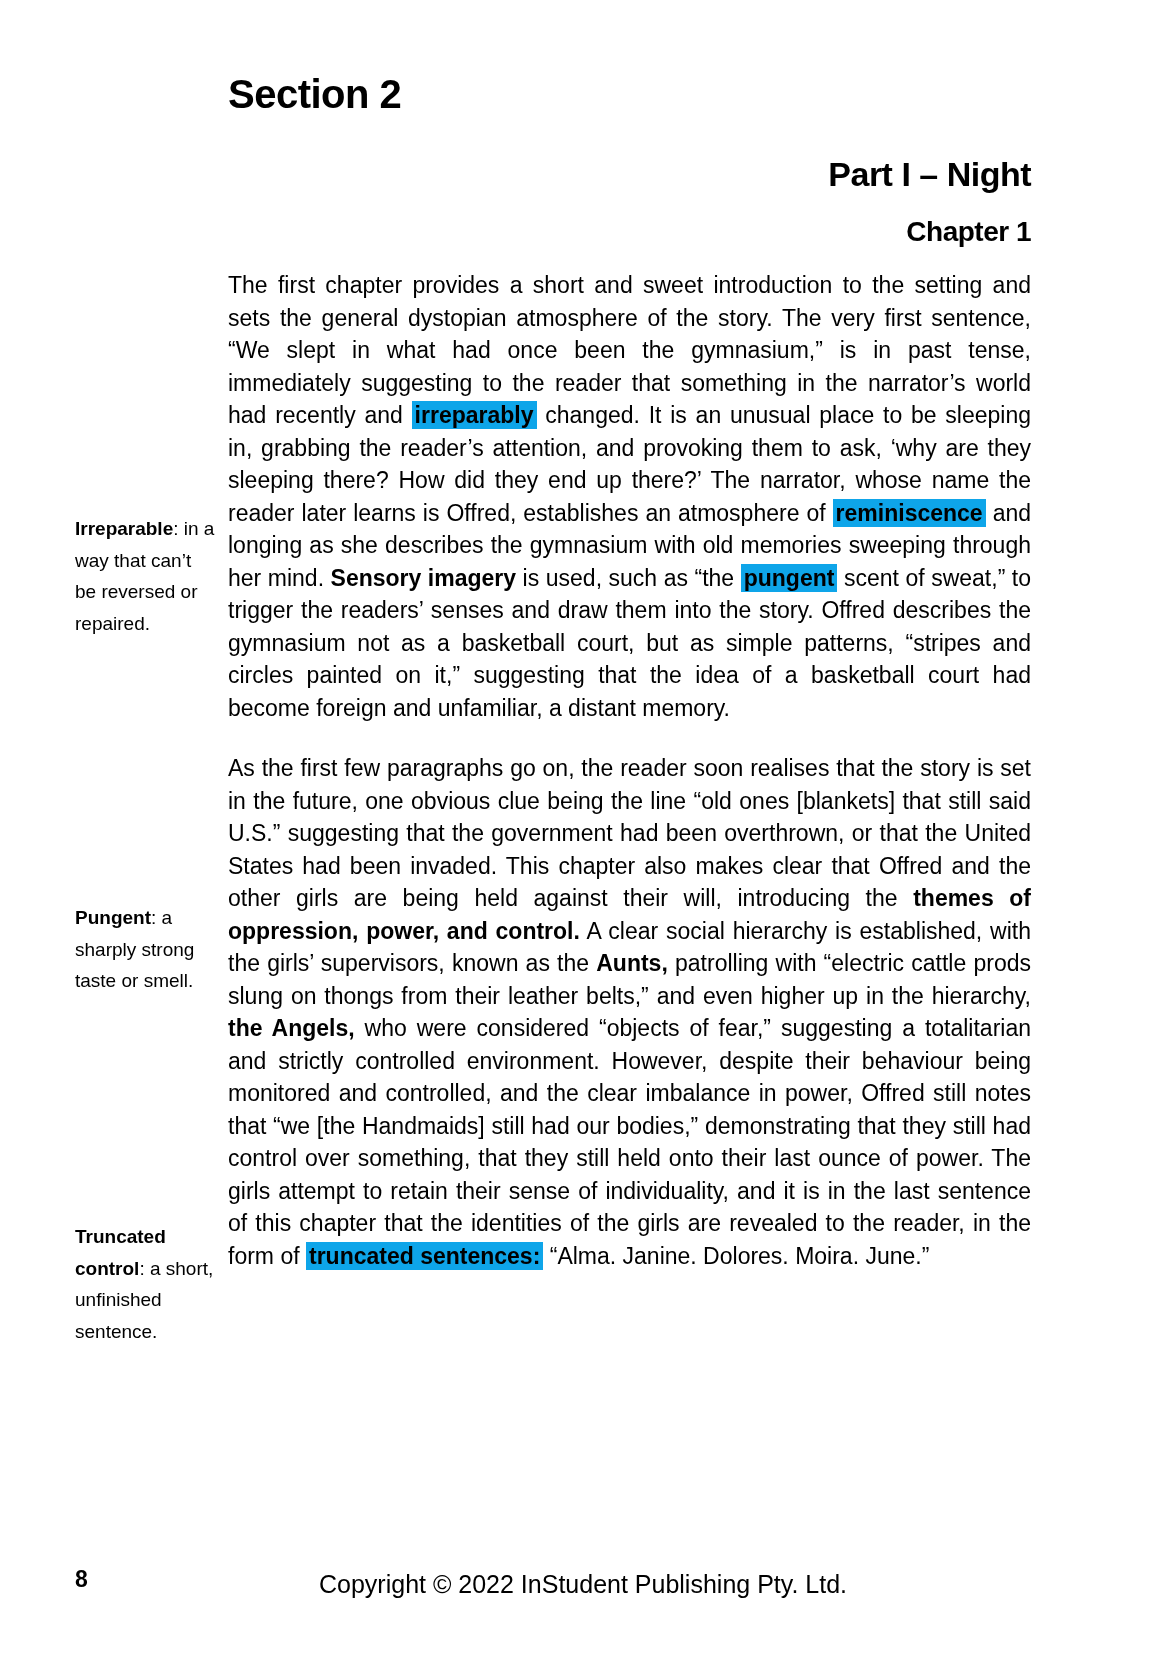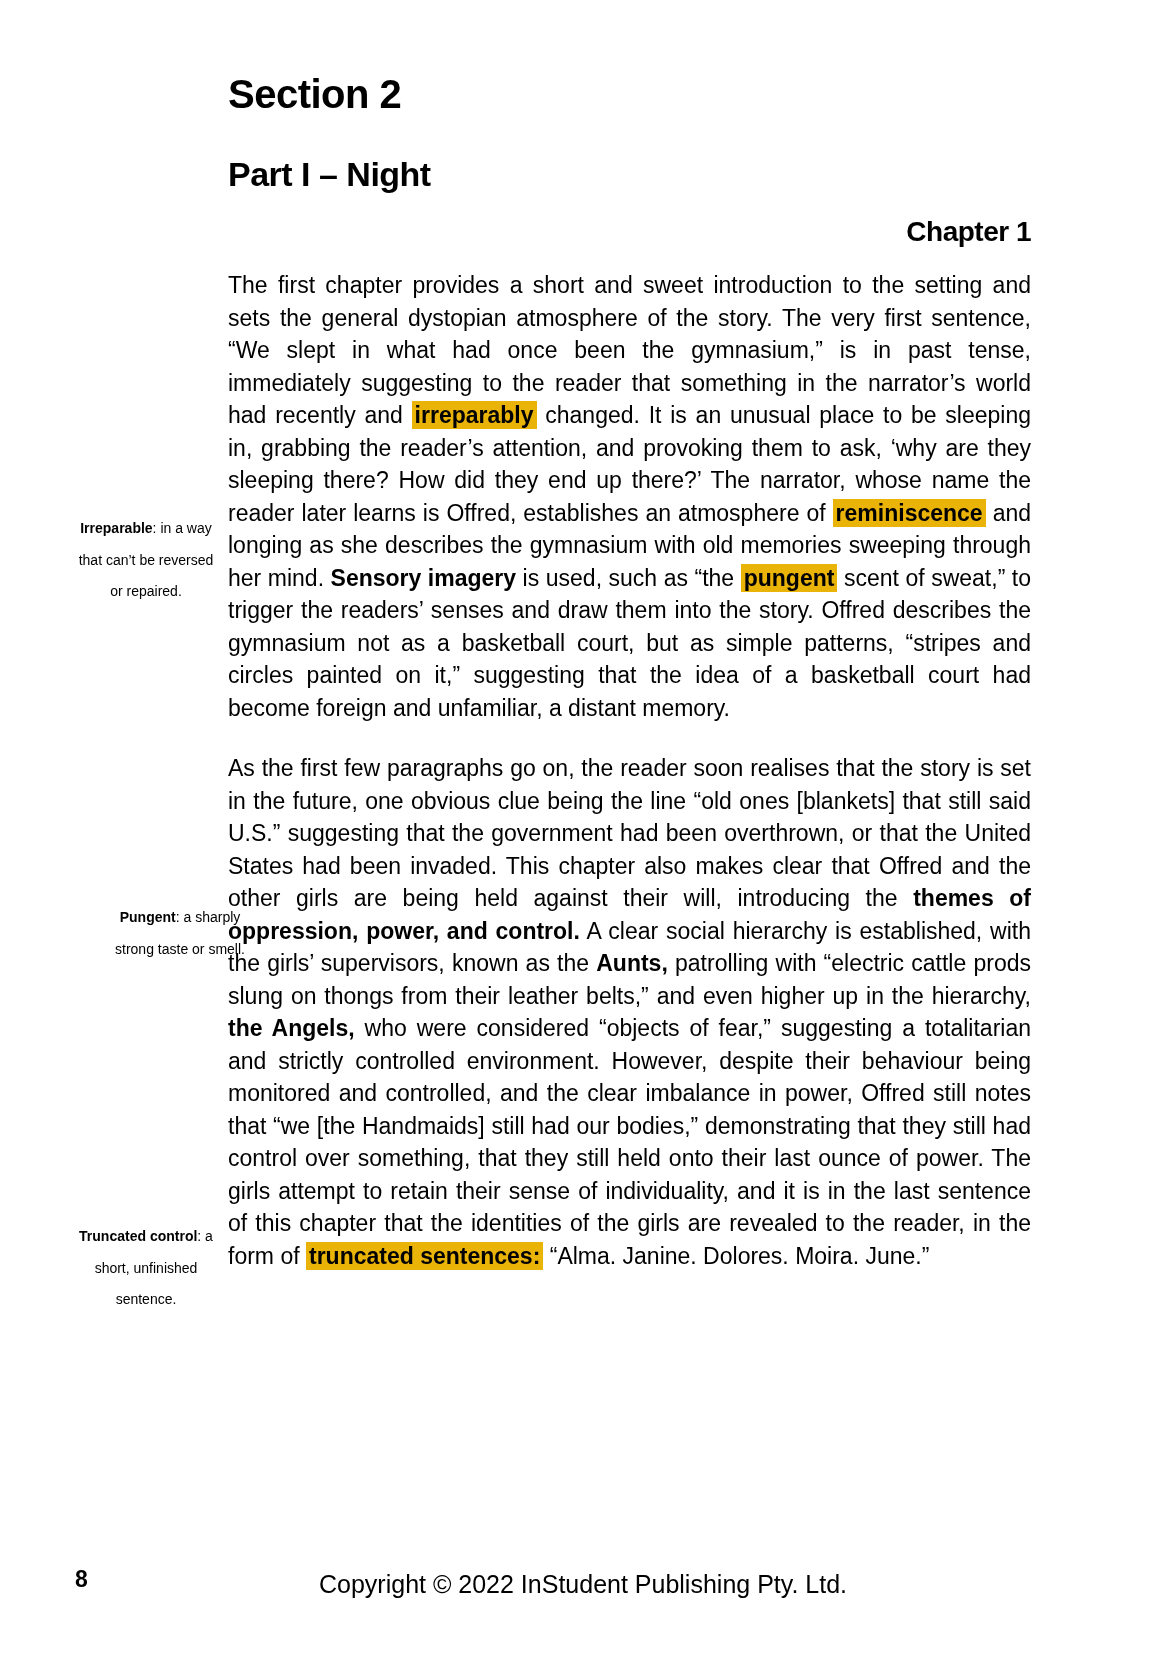--- a/index.html
+++ b/index.html
@@ -31,45 +31,46 @@
     margin-top: 28px;
     letter-spacing: -1px;
     white-space: nowrap;
   }
   .part-heading {
     font-size: 34px;
     font-weight: bold;
     line-height: 1.2;
     margin-top: 36px;
     letter-spacing: -0.5px;
+    text-align: right;
   }
   .chapter-heading {
     font-size: 28px;
     font-weight: bold;
     line-height: 1.2;
     margin-top: 20px;
     letter-spacing: -0.5px;
     text-align: right;
   }
   p.body-para {
     font-size: 23px;
     line-height: 32.5px;
     text-align: justify;
     margin-top: 21px;
   }
   p.body-para + p.body-para { margin-top: 28px; }
   p.body-para .bold { font-weight: bold; }
-  p.body-para .hl { background: #eab308; padding: 1px 3px; }
+  p.body-para .hl { background: #0ea5e9; padding: 1px 3px; }
   .margin-note {
     position: absolute;
     left: 75px;
     width: 142px;
-    font-size: 14px;
+    font-size: 19px;
     line-height: 31.5px;
-    text-align: center;
+    text-align: left;
   }
   .margin-note .note-term { font-weight: bold; }
   .footer-pagenum {
     position: absolute;
     left: 75px;
     top: 1566px;
     font-size: 23px;
     font-weight: bold;
   }
   .footer-copyright {
@@ -82,21 +83,21 @@
   }
 </style>
 </head>
 <body>
 
 <div class="page">
 
   <div class="margin-note" style="top: 513px;">
     <span class="note-term">Irreparable</span><span class="note-def">: in a way that can’t be reversed or repaired.</span>
   </div>
-  <div class="margin-note" style="top: 902px; margin-left: 34px;">
+  <div class="margin-note" style="top: 902px;">
     <span class="note-term">Pungent</span><span class="note-def">: a sharply strong taste or smell.</span>
   </div>
   <div class="margin-note" style="top: 1221px;">
     <span class="note-term">Truncated control</span><span class="note-def">: a short, unfinished sentence.</span>
   </div>
 
   <div class="content">
     <div class="section-label">Section 2</div>
     <h2 class="part-heading">Part I – Night</h2>
     <h3 class="chapter-heading">Chapter 1</h3>

